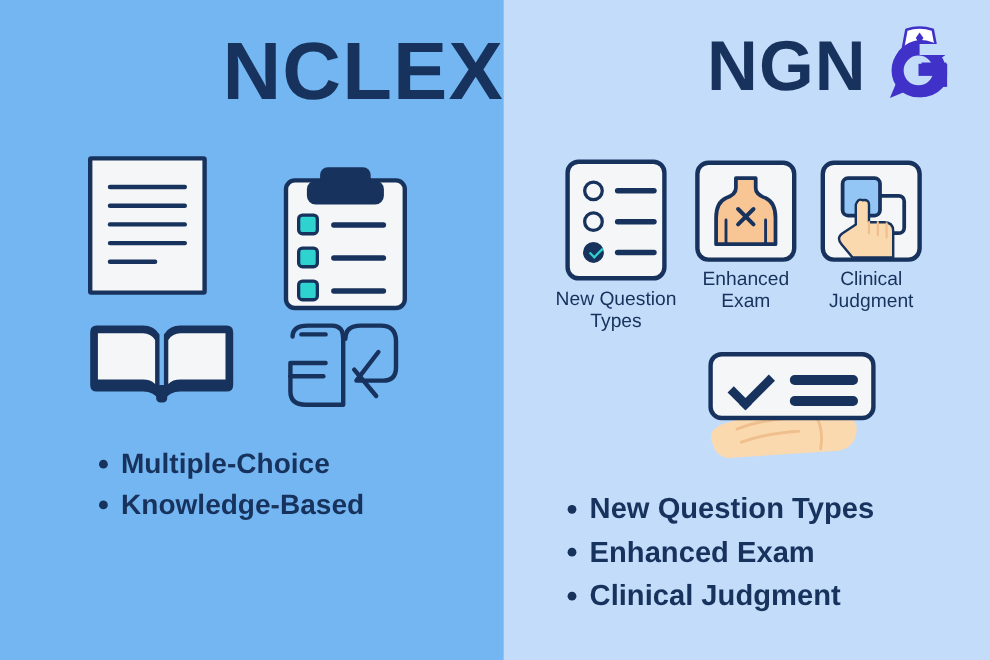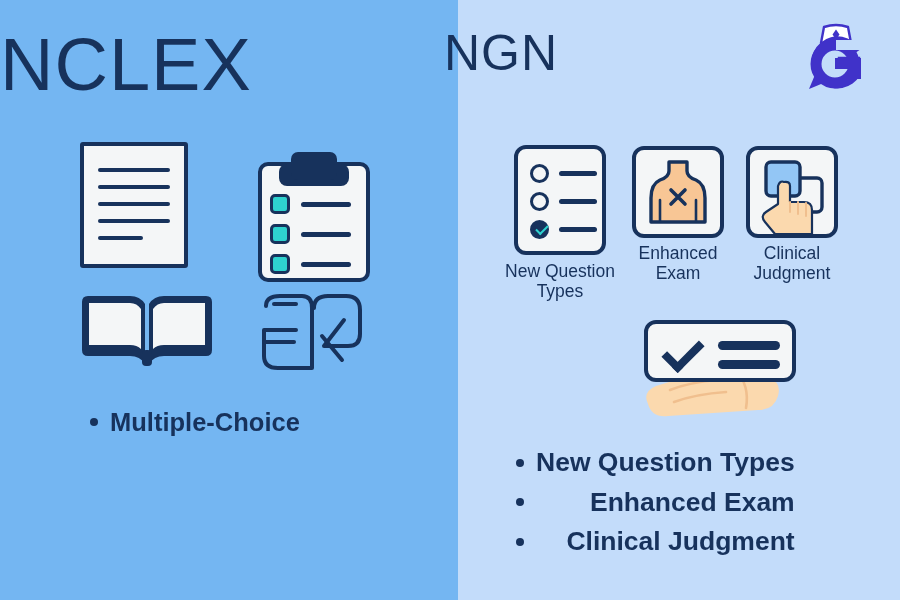--- a/index.html
+++ b/index.html
@@ -12,27 +12,27 @@
 
   
   .panel{position:absolute;top:0;height:600px;}
   .panel-left{left:0;width:458px;background:#74b6f2;}
   .panel-right{left:458px;width:442px;background:#c3dcfa;}
 
   
   .title{
     position:absolute;margin:0;
     color:#17325c;
-    font-weight:normal;
+    font-weight:bold;
     letter-spacing:1px;
-    text-align:left;
+    text-align:right;
     line-height:1;
   }
   #title-nclex{left:0;width:458px;top:28px;font-size:74px;}
-  #title-ngn{left:444px;width:330px;top:28px;font-size:50px;}
+  #title-ngn{left:458px;width:330px;top:28px;font-size:64px;}
 
   .vs{
     position:absolute;left:394px;top:258px;width:120px;
     text-align:center;
     color:#17325c;font-weight:bold;font-size:47px;line-height:1;
     letter-spacing:0px;
   }
 
   
   .logo{position:absolute;left:800px;top:18px;width:72px;height:78px;}
@@ -71,21 +71,21 @@
 
   .book{position:absolute;left:78px;top:160px;width:138px;height:80px;}
 
   .brain{position:absolute;left:252px;top:160px;width:120px;height:86px;}
 
   
   .bullets{
     position:absolute;color:#17325c;font-weight:bold;
     list-style:none;margin:0;padding:0;
   }
-  .bullets li{position:relative;padding-left:22px;text-align:right;}
+  .bullets li{position:relative;padding-left:22px;}
   .bullets li::before{
     content:"";position:absolute;left:2px;top:50%;transform:translateY(-50%);
     width:8px;height:8px;border-radius:50%;background:#17325c;
   }
   #bullets-left{left:88px;top:404px;font-size:25.5px;line-height:36.5px;}
   #bullets-right{left:514px;top:443px;font-size:26.5px;line-height:39.5px;}
 
   
   .features{position:absolute;left:458px;top:0;width:442px;height:600px;}
 
@@ -208,20 +208,21 @@
           <path d="M44 14 L22 14"></path>
           <path d="M62 18 Q62 6 76 6 L94 6 Q108 6 108 20 L108 44 Q108 56 96 56 L72 56 L92 30"></path>
           <path d="M70 46 L90 70"></path>
         </g>
       </svg>
     </div>
   </div>
 
   <ul class="bullets" id="bullets-left">
     <li>Multiple-Choice</li>
+    <li>Knowledge-Based</li>
   </ul>
 
   <div class="features">
 
     <div class="card" id="card-nqt">
       <div class="qrow" style="top:15px">
         <span class="circ"></span>
         <span class="qbar"></span>
       </div>
       <div class="qrow" style="top:43px">

